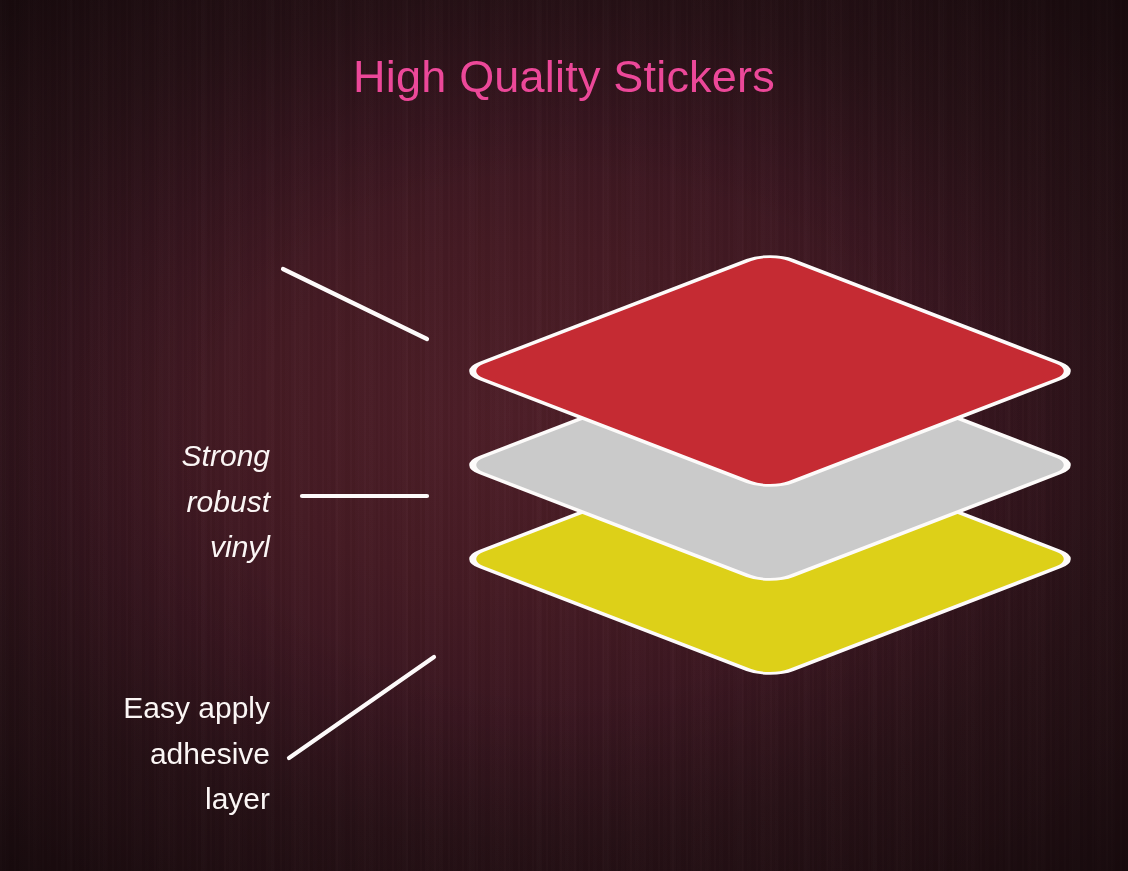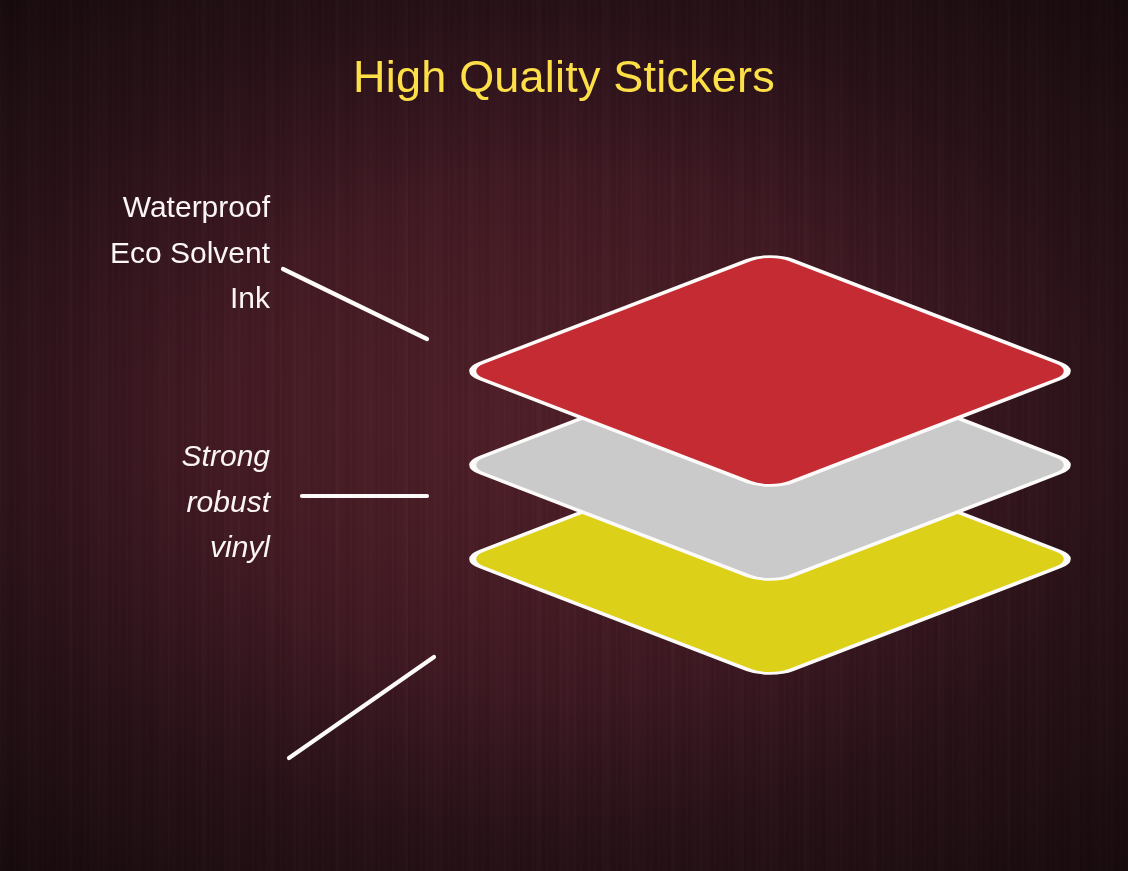--- a/index.html
+++ b/index.html
@@ -68,21 +68,21 @@
         rgba(0,0,0,0.52) 100%);
   }
 
   
   .title {
     position: absolute;
     left: 0;
     top: 52px;
     width: 1128px;
     text-align: center;
-    color: #fde047;
+    color: #ec4899;
     font-size: 45px;
     font-weight: 400;
     letter-spacing: 0.2px;
     line-height: 1.1;
     white-space: nowrap;
   }
 
   
   .label {
     position: absolute;
@@ -154,22 +154,22 @@
   <svg class="leader" id="leader-1" viewBox="0 0 170 100">
     <line x1="13" y1="14" x2="157" y2="84"></line>
   </svg>
   <svg class="leader" id="leader-2" viewBox="0 0 140 32">
     <line x1="7" y1="16" x2="132" y2="16"></line>
   </svg>
   <svg class="leader" id="leader-3" viewBox="0 0 170 126">
     <line x1="11" y1="113" x2="156" y2="12"></line>
   </svg>
 
-  <div class="label" id="label-ink">Waterproof
-Eco Solvent
-Ink</div>
 
   <div class="label" id="label-vinyl">Strong
 robust
 vinyl</div>
 
+  <div class="label" id="label-adhesive">Easy apply
+adhesive
+layer</div>
 
 </div>
 
 </body></html>

